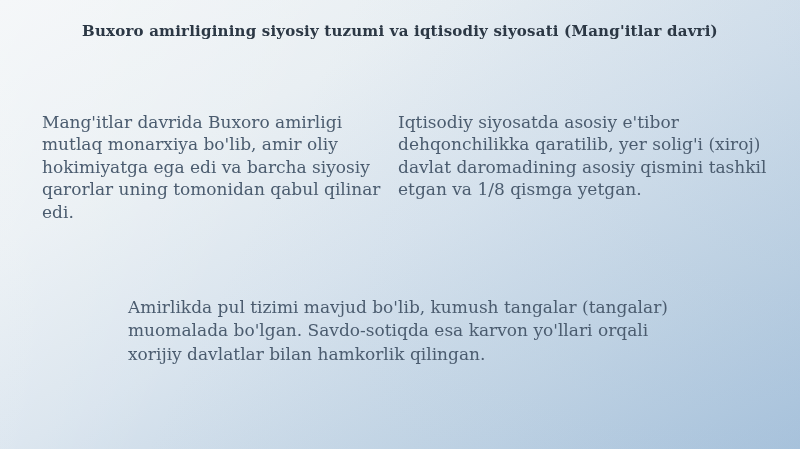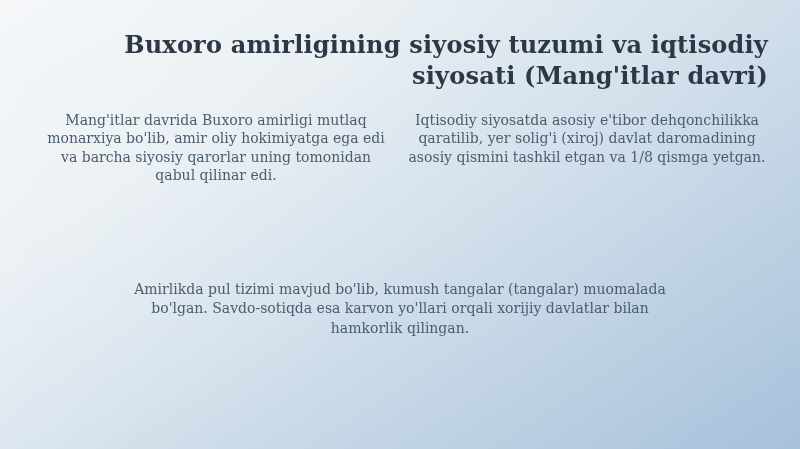--- a/index.html
+++ b/index.html
@@ -31,48 +31,47 @@
       rgba(255,255,255,0.0) 35%,
       rgba(173,197,220,0.18) 70%,
       rgba(160,188,215,0.28) 100%);
     pointer-events: none;
   }
   .slide-title {
     position: absolute;
     top: 22px;
     left: 40px;
     width: 720px;
-    margin: 8px;
-    text-align: right;
-    font-size: 24px;
+    margin: 0;
+    text-align: center;
+    font-size: 15px;
     font-weight: bold;
     line-height: 1.28;
     color: #2c3845;
     letter-spacing: 0.2px;
   }
   .body-text {
     position: absolute;
     margin: 0;
-    text-align: center;
-    font-size: 14px;
+    font-size: 17px;
     line-height: 1.32;
     color: #4b5c6f;
   }
   .col-left {
     top: 111px;
     left: 42px;
     width: 348px;
   }
   .col-right {
     top: 111px;
     left: 398px;
     width: 378px;
   }
   .bottom-para {
-    top: 280px;
+    top: 296px;
     left: 128px;
     width: 544px;
     line-height: 1.38;
   }
 </style>
 </head>
 <body>
 
 <div class="slide">
   <h1 class="slide-title">Buxoro amirligining siyosiy tuzumi va iqtisodiy siyosati (Mang'itlar davri)</h1>

